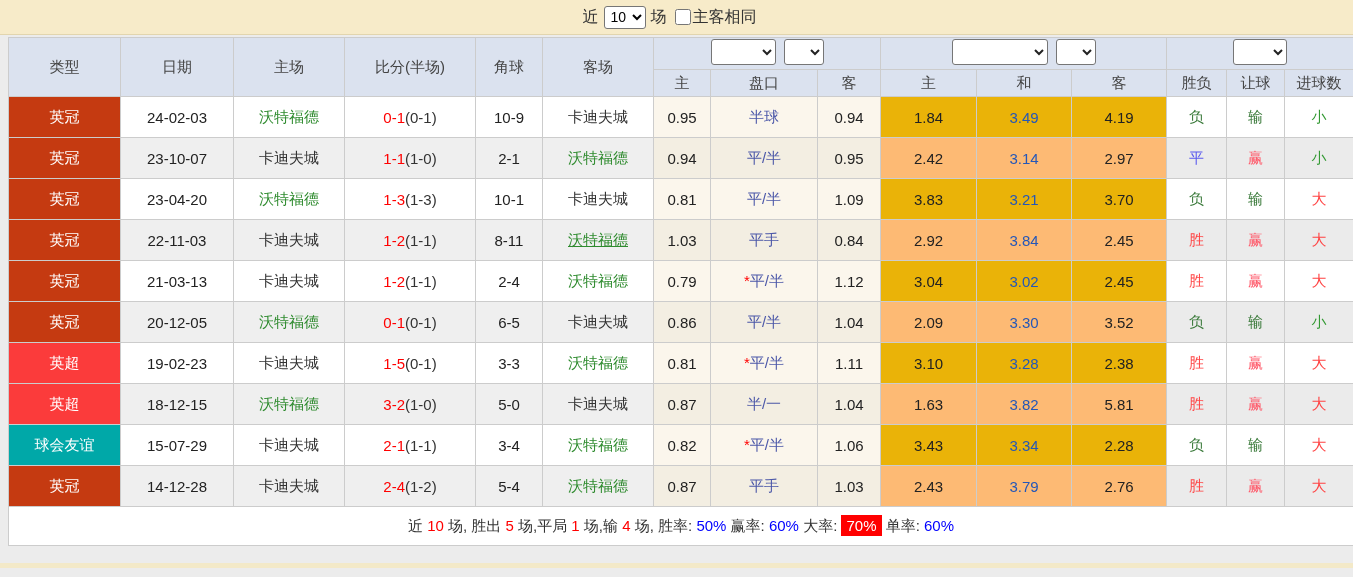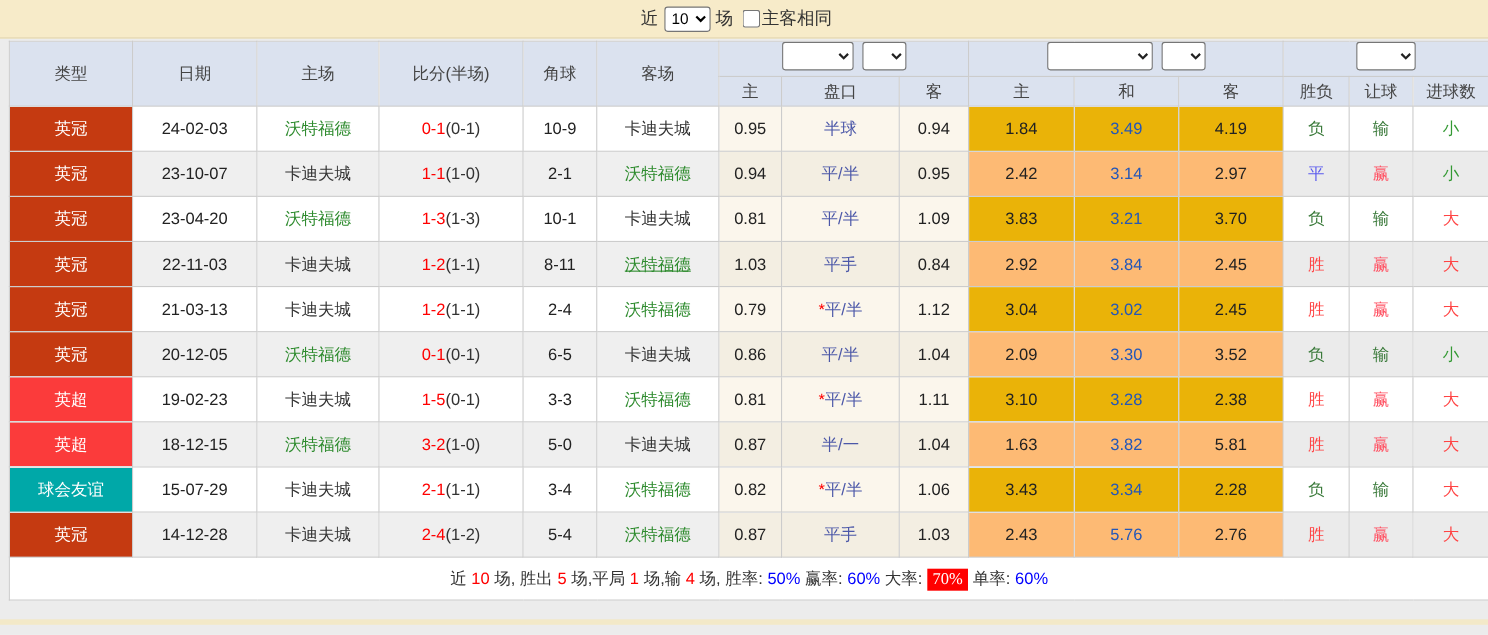--- a/index.html
+++ b/index.html
@@ -59,21 +59,21 @@
   td.c-handicap { color:#4b57a8; }
   td.c-handicap .star { color:#f00; }
   td.c-draw { color:#2457b8; }
   td.c-team { cursor:pointer;font-family:Liberation Mono, monospace; }
   td.c-team.u { text-decoration:underline; }
   .score-ft { color:#f00; }
   .score-ht { color:#333; }
   tfoot td {
     height:39px; background:#fff; font-size:15px; color:#333; text-align:center;
   }
-  tfoot .hl { padding:2px 5px;font-family:Liberation Serif, serif; }
+  tfoot .hl { padding:2px 5px; }
   .strip-beige { height:5px; background:#f3e9c8; }
 </style>
 </head>
 <body>
 
 <div>
 
 
   <div class="filter-bar">
     <span>近</span>
@@ -292,21 +292,21 @@
           <td class="c-type" style="background: rgb(197, 58, 17);">英冠</td>
           <td class="c-date">14-12-28</td>
           <td class="c-team" style="color: rgb(51, 51, 51);">卡迪夫城</td>
           <td class="c-score"><span class="score-ft">2-4</span><span class="score-ht">(1-2)</span></td>
           <td class="c-corner">5-4</td>
           <td class="c-team" style="color: rgb(46, 139, 46);">沃特福德</td>
           <td class="c-cream">0.87</td>
           <td class="c-cream c-handicap">平手</td>
           <td class="c-cream">1.03</td>
           <td class="c-blue">2.43</td>
-          <td class="c-blue c-draw">5.76</td>
+          <td class="c-blue c-draw">3.79</td>
           <td class="c-blue">2.76</td>
           <td class="c-res" style="color: rgb(255, 68, 68);">胜</td>
           <td class="c-res" style="color: rgb(255, 85, 102);">赢</td>
           <td class="c-res" style="color: rgb(255, 68, 68);">大</td>
         </tr>
       </tbody>
     <tfoot>
       <tr>
         <td colspan="15" id="summary-cell"><span style="color: rgb(51, 51, 51);">近 </span><span style="color: rgb(255, 0, 0);">10</span><span style="color: rgb(51, 51, 51);"> 场, 胜出 </span><span style="color: rgb(255, 0, 0);">5</span><span style="color: rgb(51, 51, 51);"> 场,平局 </span><span style="color: rgb(255, 0, 0);">1</span><span style="color: rgb(51, 51, 51);"> 场,输 </span><span style="color: rgb(255, 0, 0);">4</span><span style="color: rgb(51, 51, 51);"> 场, 胜率: </span><span style="color: rgb(0, 0, 255);">50%</span><span style="color: rgb(51, 51, 51);"> 赢率: </span><span style="color: rgb(0, 0, 255);">60%</span><span style="color: rgb(51, 51, 51);"> 大率: </span><span class="hl" style="color: rgb(255, 255, 255); background: rgb(255, 0, 0);">70%</span><span style="color: rgb(51, 51, 51);"> 单率: </span><span style="color: rgb(0, 0, 255);">60%</span></td>
       </tr>

